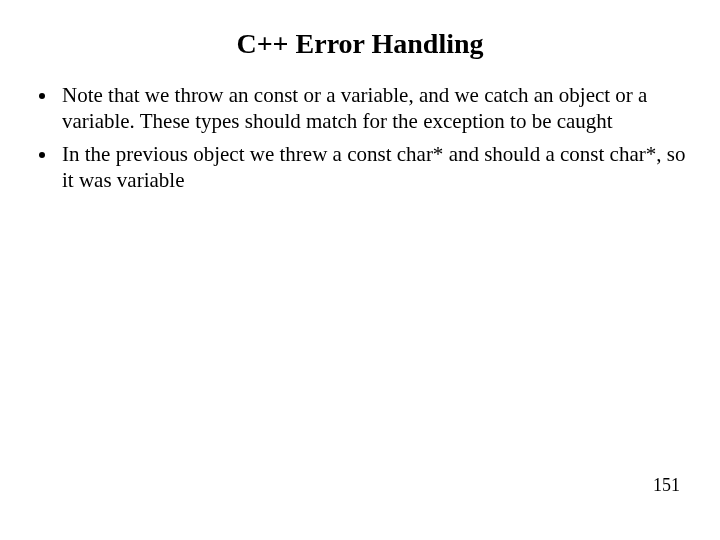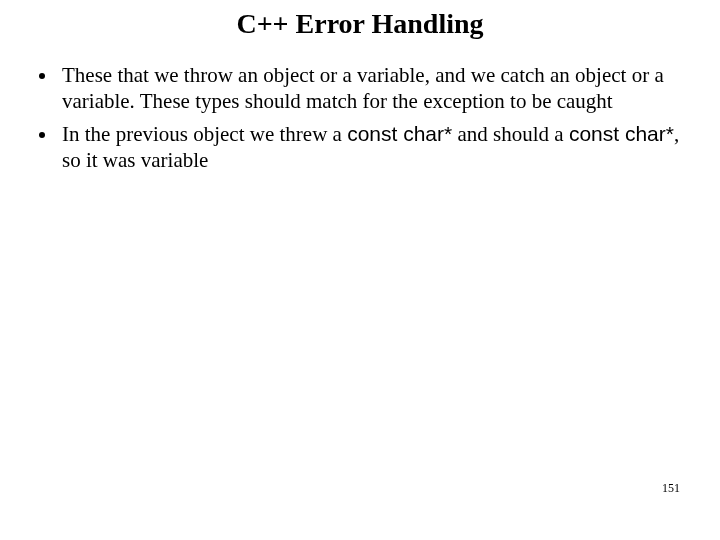--- a/index.html
+++ b/index.html
@@ -8,62 +8,62 @@
     width: 720px;
     height: 540px;
     background: #ffffff;
     font-family: "Times New Roman", Times, serif;
     color: #000000;
   }
   .slide {
     box-sizing: border-box;
     width: 720px;
     height: 520px;
-    padding: 8px 30px 20px 30px;
+    padding: 28px 30px 20px 30px;
     position: relative;
   }
   .title {
     text-align: center;
     font-size: 28px;
     font-weight: bold;
     margin: 0 0 22px 0;
   }
   ul.bullets {
     list-style: disc;
     margin: 0 0 0 28px;
     padding: 0;
     font-size: 21px;
     line-height: 1.25;
   }
   ul.bullets li {
     margin: 0 0 6px 0;
     padding-left: 4px;
   }
   .mono {
-    font-family: Liberation Sans, sans-serif;
+    font-family: Liberation Serif, serif;
     font-size: 21px;
   }
   .pagenum {
     position: absolute;
     right: 40px;
     bottom: 24px;
-    font-size: 12px;
+    font-size: 18px;
   }
 </style>
 </head>
 <body>
 
 <div class="slide">
 
   <h1 class="title">C++ Error Handling</h1>
 
   <ul class="bullets">
 
     <li>
-      <span>These that we throw an object or a variable, and we catch an object or a variable. These types should match for the exception to be caught</span>
+      <span>Note that we throw an const or a variable, and we catch an object or a variable. These types should match for the exception to be caught</span>
     </li>
 
     <li>
       <span>In the previous object we threw a </span><span class="mono">const char*</span><span> and should a </span><span class="mono">const char*</span><span>, so it was variable</span>
     </li>
 
   </ul>
 
   <div class="pagenum">151</div>
 

